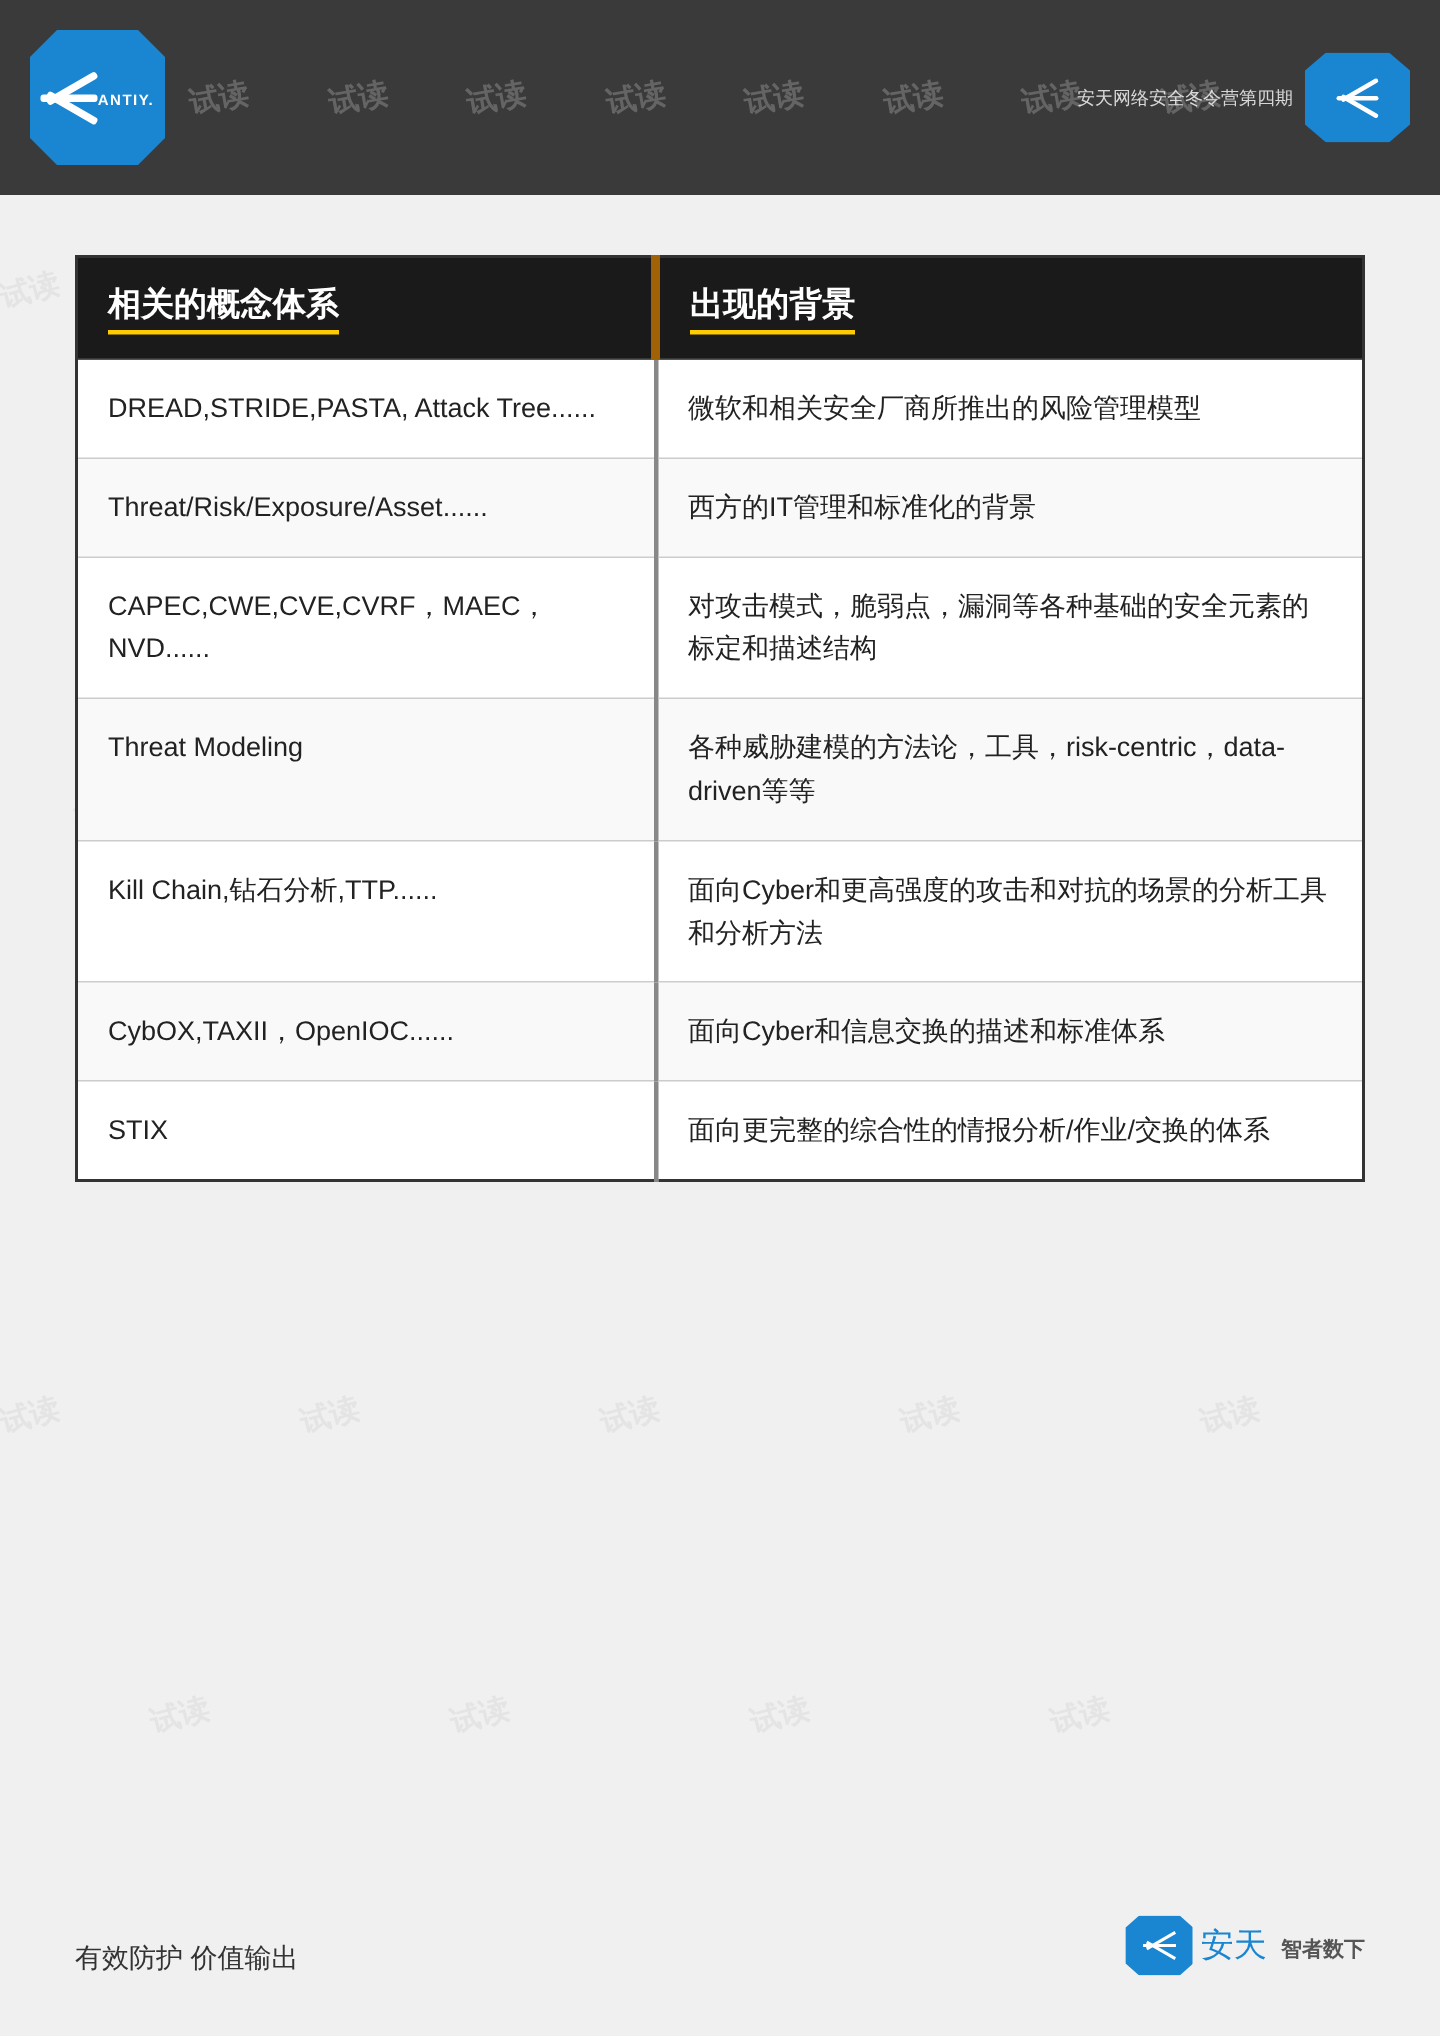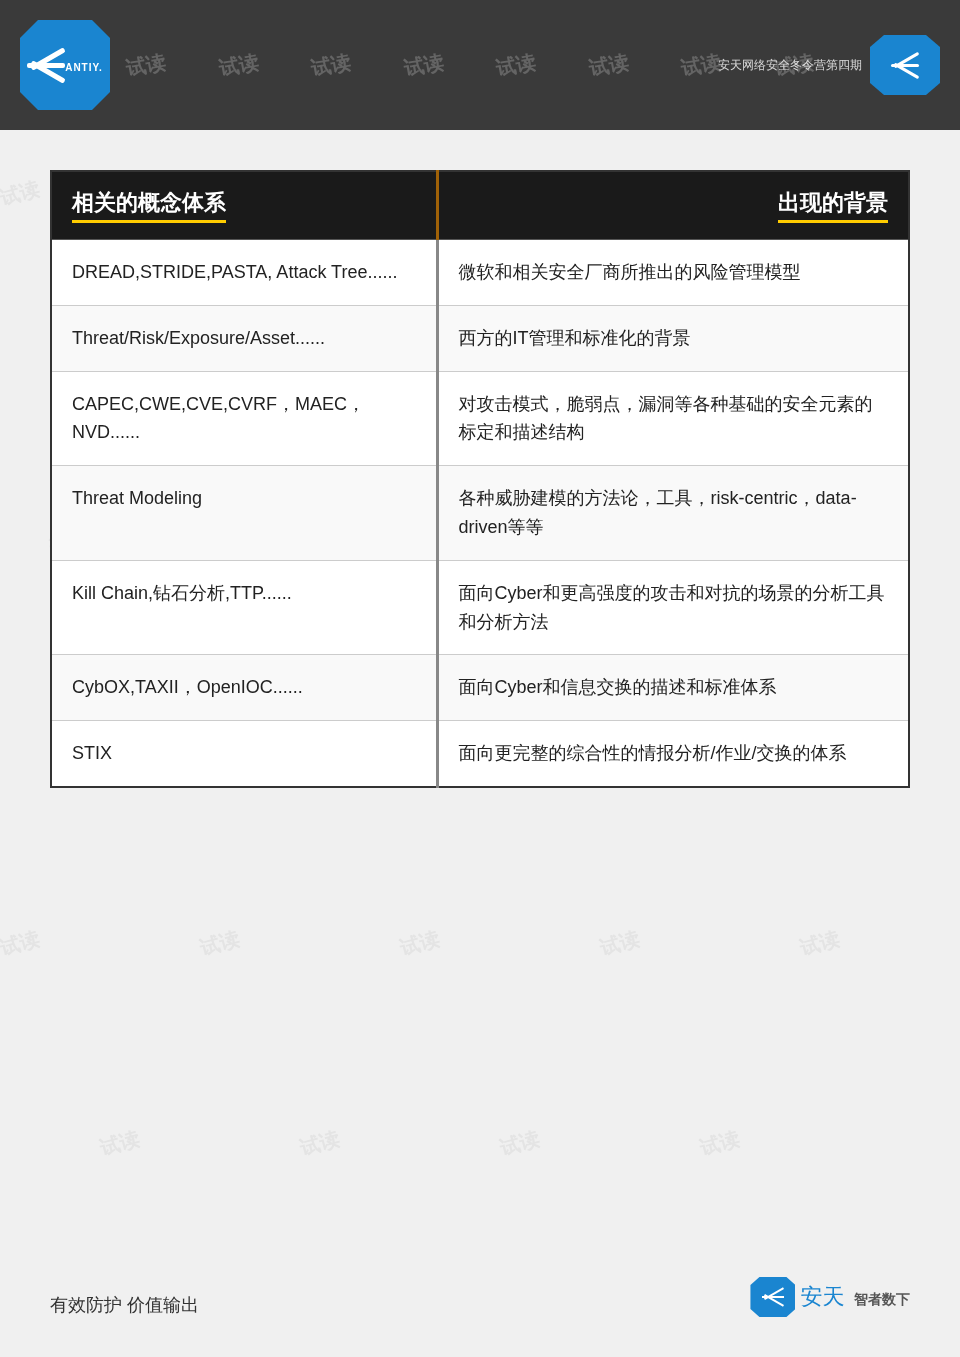--- a/index.html
+++ b/index.html
@@ -100,26 +100,25 @@
       color: white;
       padding: 16px 20px;
       font-size: 22px;
       font-weight: bold;
       text-align: left;
       border: 1px solid #555;
     }
 
     .data-table th.col1 {
       width: 45%;
-      border-right: 3px solid #a16207;
+      border-right: 6px solid #a16207;
     }
 
     .data-table th.col2 {
       width: 55%;
-      text-align: right;
     }
 
     .data-table td {
       padding: 18px 20px;
       font-size: 18px;
       color: #222;
       border: 1px solid #ccc;
       vertical-align: top;
       line-height: 1.6;
     }

